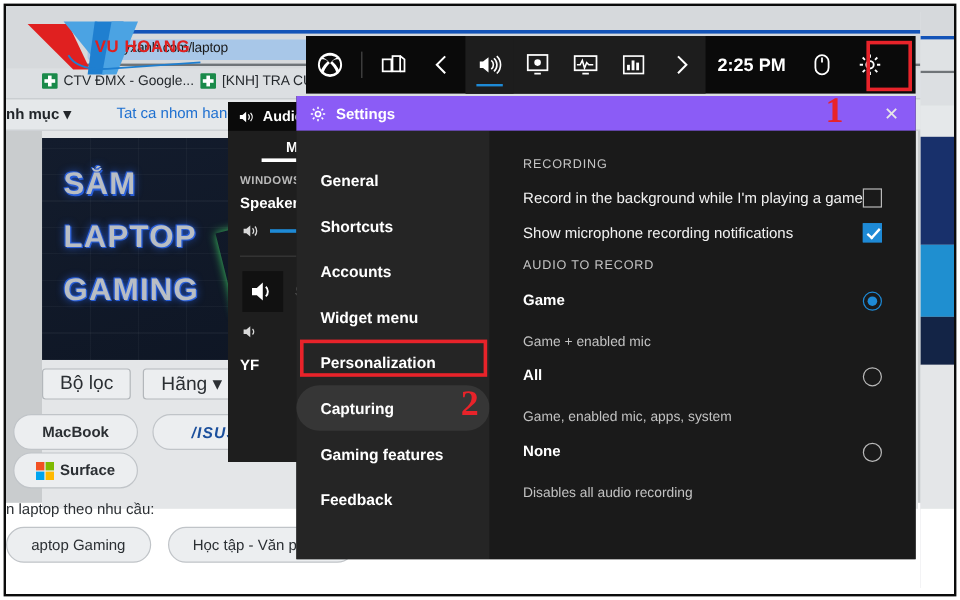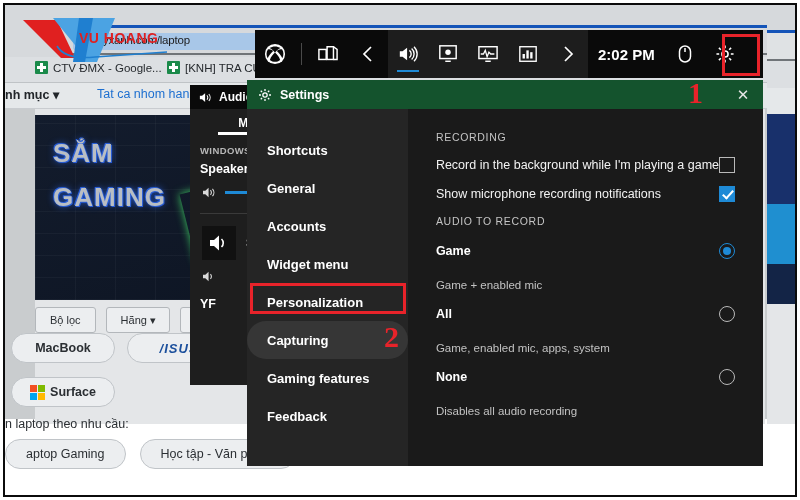--- a/index.html
+++ b/index.html
@@ -165,25 +165,25 @@
   .filter-row {
     position: absolute; left: 30px; top: 302px;
     display: flex; gap: 10px;
   }
   .fbtn {
     height: 26px; padding: 0 14px;
     border: 1px solid #b3b7bb;
     border-radius: 3px;
     background: #eceef0;
     display: flex; align-items: center;
-    font-size: 11px; color: #2b2f33;
+    font-size: 16px; color: #2b2f33;
     white-space: nowrap;
   }
   .brand-row {
-    position: absolute; left: 6px; top: 328px;
+    position: absolute; left: 6px; top: 340px;
     display: flex; gap: 12px; align-items: center;
   }
   .brand-row2 { top: 372px; left: 6px; }
   .bpill {
     height: 30px; width: 104px;
     border: 1px solid #c0c4c8;
     border-radius: 16px;
     background: #eceef0;
     display: flex; align-items: center; justify-content: center;
     font-size: 12.5px; color: #2b2f33; font-weight: bold;
@@ -331,21 +331,21 @@
 
   
   #settings-panel {
     position: absolute; left: 247px; top: 80px;
     width: 516px; height: 386px;
     background: #1a1a1a;
     z-index: 150;
     display: flex; flex-direction: column;
   }
   .sp-title {
-    height: 29px; background: #14532d;
+    height: 29px; background: #8b5cf6;
     display: flex; align-items: center;
     padding-left: 11px; gap: 8px;
     color: #ffffff; font-size: 12.5px; font-weight: bold;
   }
   .sp-close {
     margin-left: auto; width: 40px; height: 29px;
     display: flex; align-items: center; justify-content: center;
     color: #e7e7e7; font-size: 15px; font-weight: normal;
   }
   .sp-body { flex: 1; display: flex; }
@@ -431,20 +431,21 @@
     <div class="page-body"></div>
     <div class="content-card"></div>
 
     <div class="banner">
       <div class="banner-brick"></div>
       <div class="streak"></div>
       <div class="star">★</div>
       <div class="swoosh"></div>
       <div class="banner-txt">
         <div>SẮM</div>
+        <div>LAPTOP</div>
         <div>GAMING</div>
       </div>
     </div>
     <div class="blue-glow"></div>
     <div class="blue-arc"></div>
 
     <div class="filter-row">
       <div class="fbtn">Bộ lọc</div>
       <div class="fbtn">Hãng ▾</div>
       <div class="fbtn">Giá ▾</div>
@@ -581,21 +582,21 @@
           <rect x="9.2" y="7" width="2.6" height="9" fill="#fff"></rect>
           <rect x="13.4" y="9" width="2.6" height="7" fill="#fff"></rect>
         </svg>
       </div>
       <div class="tb-item">
         <svg width="14" height="18" viewBox="0 0 14 18">
           <path d="M4 2 L11 9 L4 16" fill="none" stroke="#fff" stroke-width="1.7"></path>
         </svg>
       </div>
     </div>
-    <div class="tb-time">2:02 PM</div>
+    <div class="tb-time">2:25 PM</div>
     <div class="tb-item">
       <svg width="14" height="20" viewBox="0 0 14 20">
         <rect x="1.5" y="2" width="11" height="16" rx="5.5" fill="none" stroke="#fff" stroke-width="1.5"></rect>
         <path d="M7 4 v4" stroke="#fff" stroke-width="1.5"></path>
       </svg>
     </div>
     <div class="tb-item">
       <svg width="20" height="20" viewBox="0 0 22 22">
         <circle cx="11" cy="11" r="3.4" fill="none" stroke="#fff" stroke-width="1.7"></circle>
         <g stroke="#fff" stroke-width="1.7">
@@ -670,22 +671,22 @@
           <path d="M17.7 4.3 l-2.1 2.1"></path>
             <path d="M6.4 15.6 l-2.1 2.1"></path>
         </g>
       </svg>
       <span>Settings</span>
       <span class="sp-close">✕</span>
     </div>
 
     <div class="sp-body">
       <div class="sp-nav">
+        <div class="sp-nav-item">General</div>
         <div class="sp-nav-item">Shortcuts</div>
-        <div class="sp-nav-item">General</div>
         <div class="sp-nav-item">Accounts</div>
         <div class="sp-nav-item">Widget menu</div>
         <div class="sp-nav-item">Personalization</div>
         <div class="sp-nav-item selected">Capturing</div>
         <div class="sp-nav-item">Gaming features</div>
         <div class="sp-nav-item">Feedback</div>
       </div>
 
       <div class="sp-content">
         <div class="sec-head">RECORDING</div>

